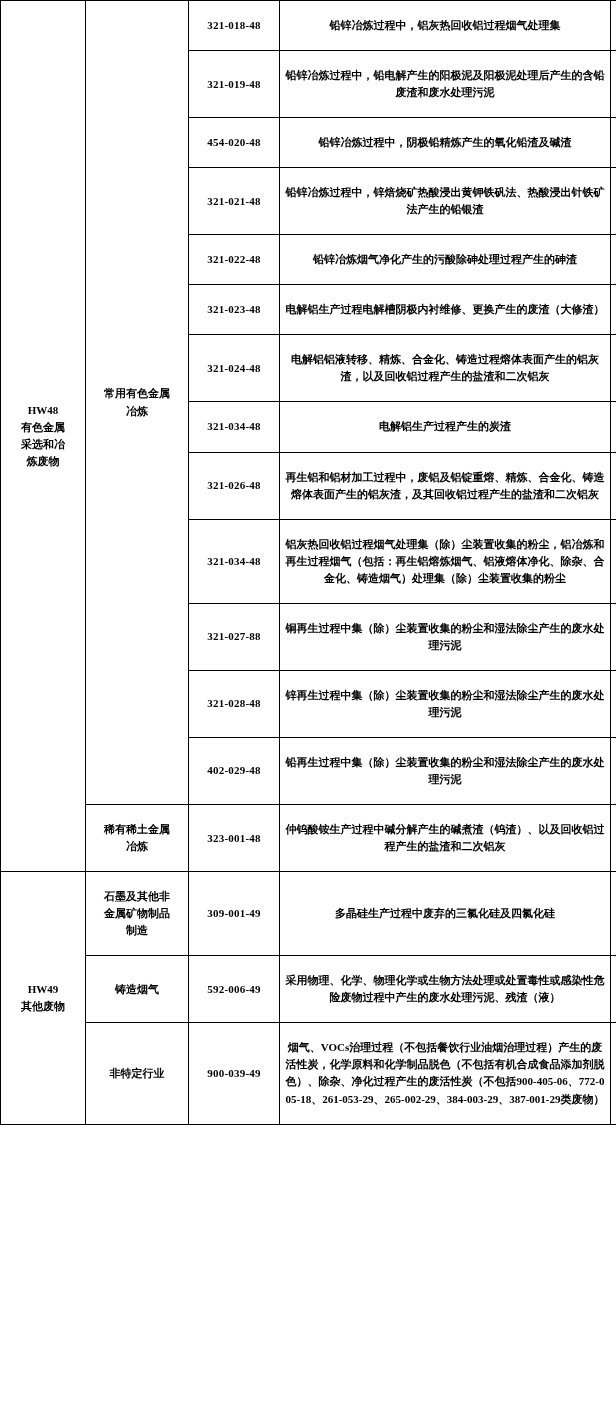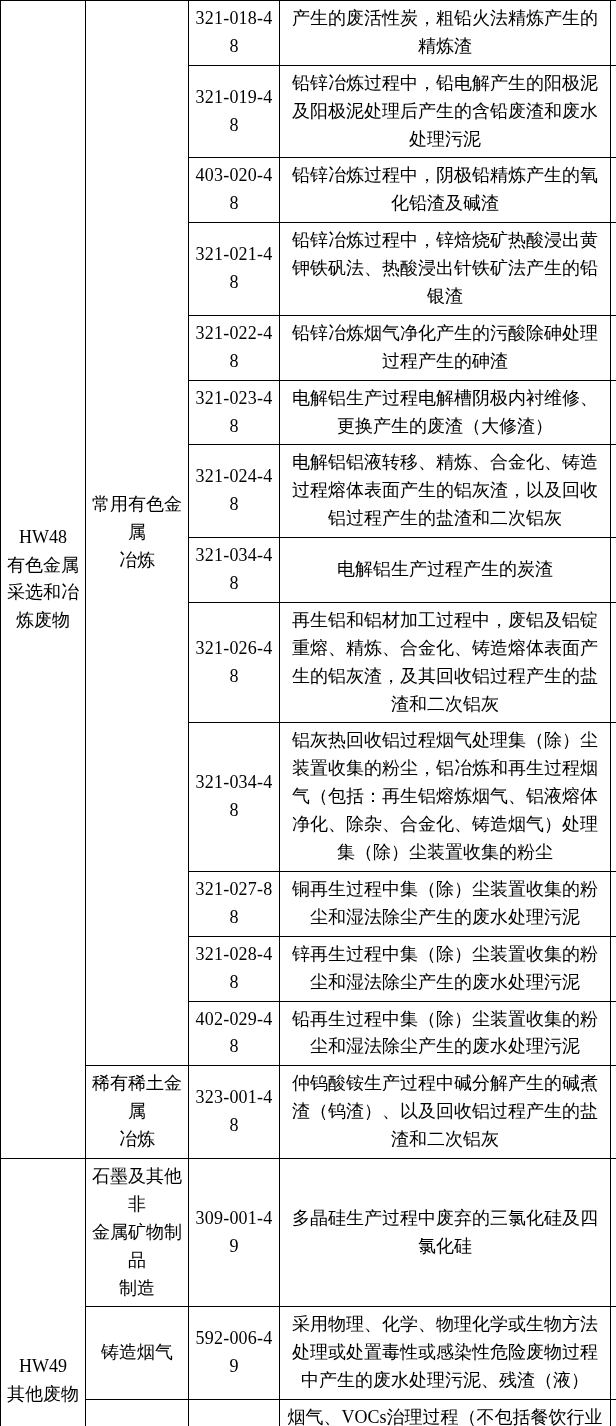--- a/index.html
+++ b/index.html
@@ -12,26 +12,27 @@
     font-family: "Liberation Serif", "DejaVu Serif", serif;
     color: #000000;
   }
   #waste-table {
     border-collapse: collapse;
     width: 616px;
     table-layout: fixed;
   }
   #waste-table td {
     border: 1px solid #000000;
-    font-size: 18px;
+    font-size: 11px;
     line-height: 1.55;
-    padding: 4px 5px;
+    padding: 16px 5px;
     vertical-align: middle;
     text-align: center;
     word-break: break-all;
+    font-weight: bold;
   }
   td.col-cat {
     width: 74px;
   }
   td.col-ind {
     width: 92px;
   }
   td.col-code {
     width: 80px;
     font-family: "Liberation Serif", "DejaVu Serif", serif;
@@ -61,32 +62,32 @@
         <span class="cat-line">HW48</span>
         <span class="cat-line">有色金属</span>
         <span class="cat-line">采选和冶</span>
         <span class="cat-line">炼废物</span>
       </td>
       <td class="col-ind" rowspan="13">
         <span class="cat-line">常用有色金属</span>
         <span class="cat-line">冶炼</span>
       </td>
       <td class="col-code">321-018-48</td>
-      <td class="col-desc">产生的废活性炭，粗铅火法精炼产生的精炼渣</td>
+      <td class="col-desc">铅锌冶炼过程中，铝灰热回收铝过程烟气处理集</td>
       <td class="col-char">T</td>
     </tr>
 
     <tr>
       <td class="col-code">321-019-48</td>
       <td class="col-desc">铅锌冶炼过程中，铅电解产生的阳极泥及阳极泥处理后产生的含铅废渣和废水处理污泥</td>
       <td class="col-char">T</td>
     </tr>
 
     <tr>
-      <td class="col-code">403-020-48</td>
+      <td class="col-code">454-020-48</td>
       <td class="col-desc">铅锌冶炼过程中，阴极铅精炼产生的氧化铅渣及碱渣</td>
       <td class="col-char">T</td>
     </tr>
 
     <tr>
       <td class="col-code">321-021-48</td>
       <td class="col-desc">铅锌冶炼过程中，锌焙烧矿热酸浸出黄钾铁矾法、热酸浸出针铁矿法产生的铅银渣</td>
       <td class="col-char">T</td>
     </tr>
 

